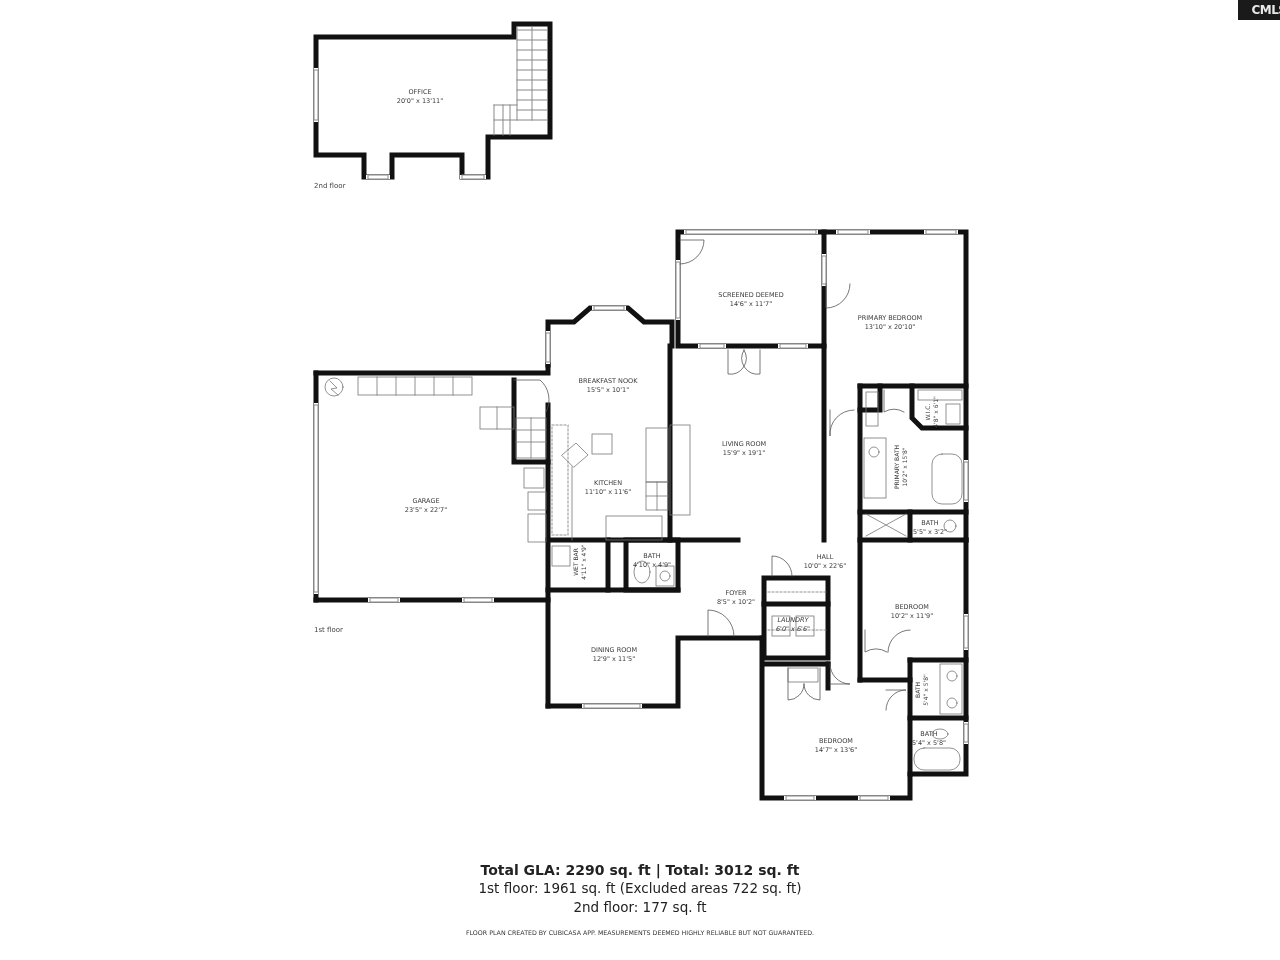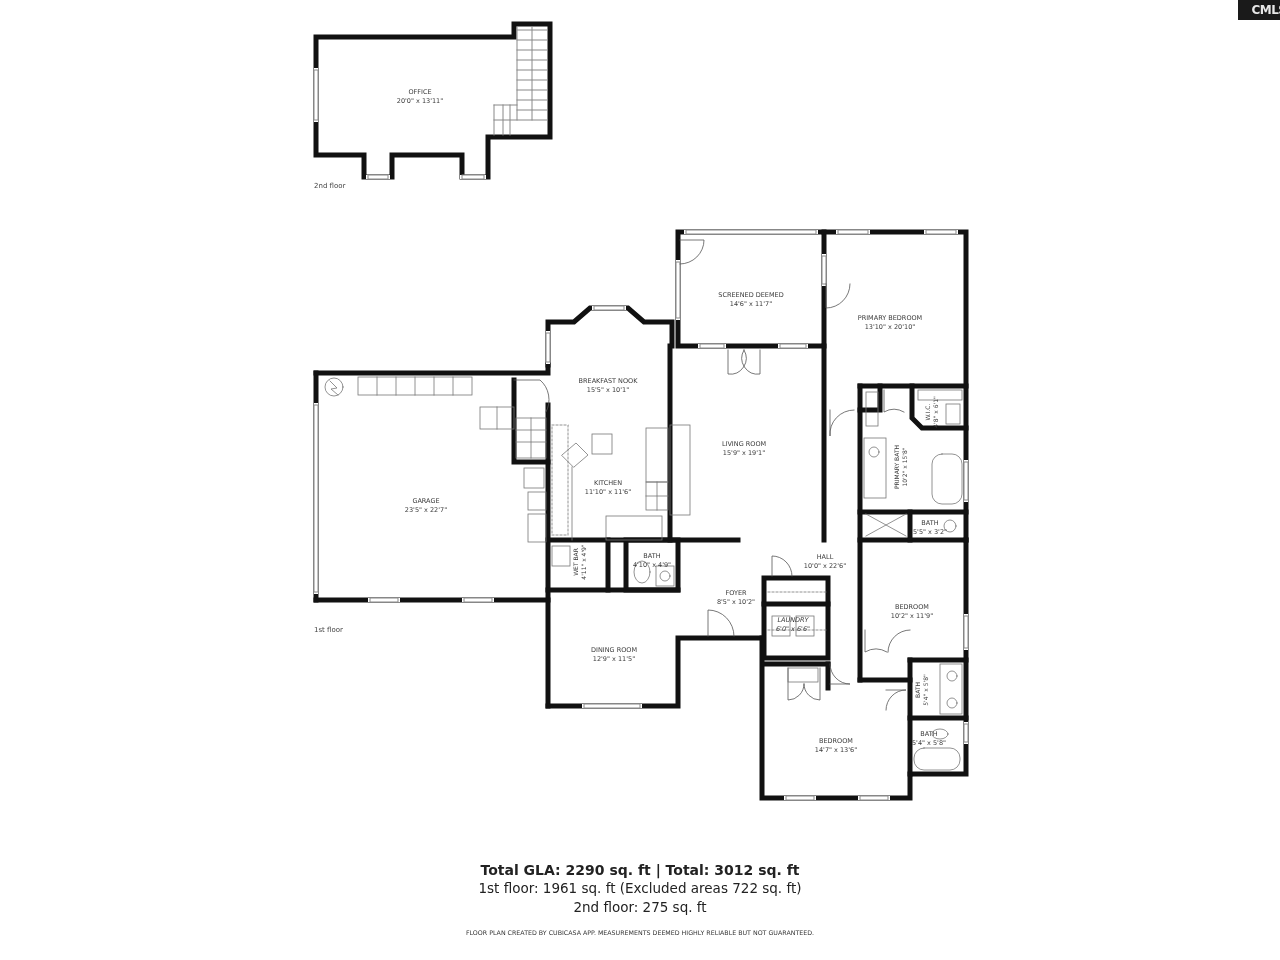--- a/index.html
+++ b/index.html
@@ -309,15 +309,15 @@
 </div>
 <div class="lbl" style="left:929px;top:722px;">
   <span>BATH</span>
     <span>5'4" x 5'8"</span>
 </div>
 <div class="floor-label" style="left:314px;top:626px;">1st floor</div>
 
 <div class="totals">
   <div class="t1">Total GLA: 2290 sq. ft | Total: 3012 sq. ft</div>
   <div class="t2">1st floor: 1961 sq. ft (Excluded areas 722 sq. ft)</div>
-  <div class="t3">2nd floor: 275 sq. ft</div>
+  <div class="t3">2nd floor: 177 sq. ft</div>
 </div>
 <div class="disclaimer">FLOOR PLAN CREATED BY CUBICASA APP. MEASUREMENTS DEEMED HIGHLY RELIABLE BUT NOT GUARANTEED.</div>
 
 </body></html>

